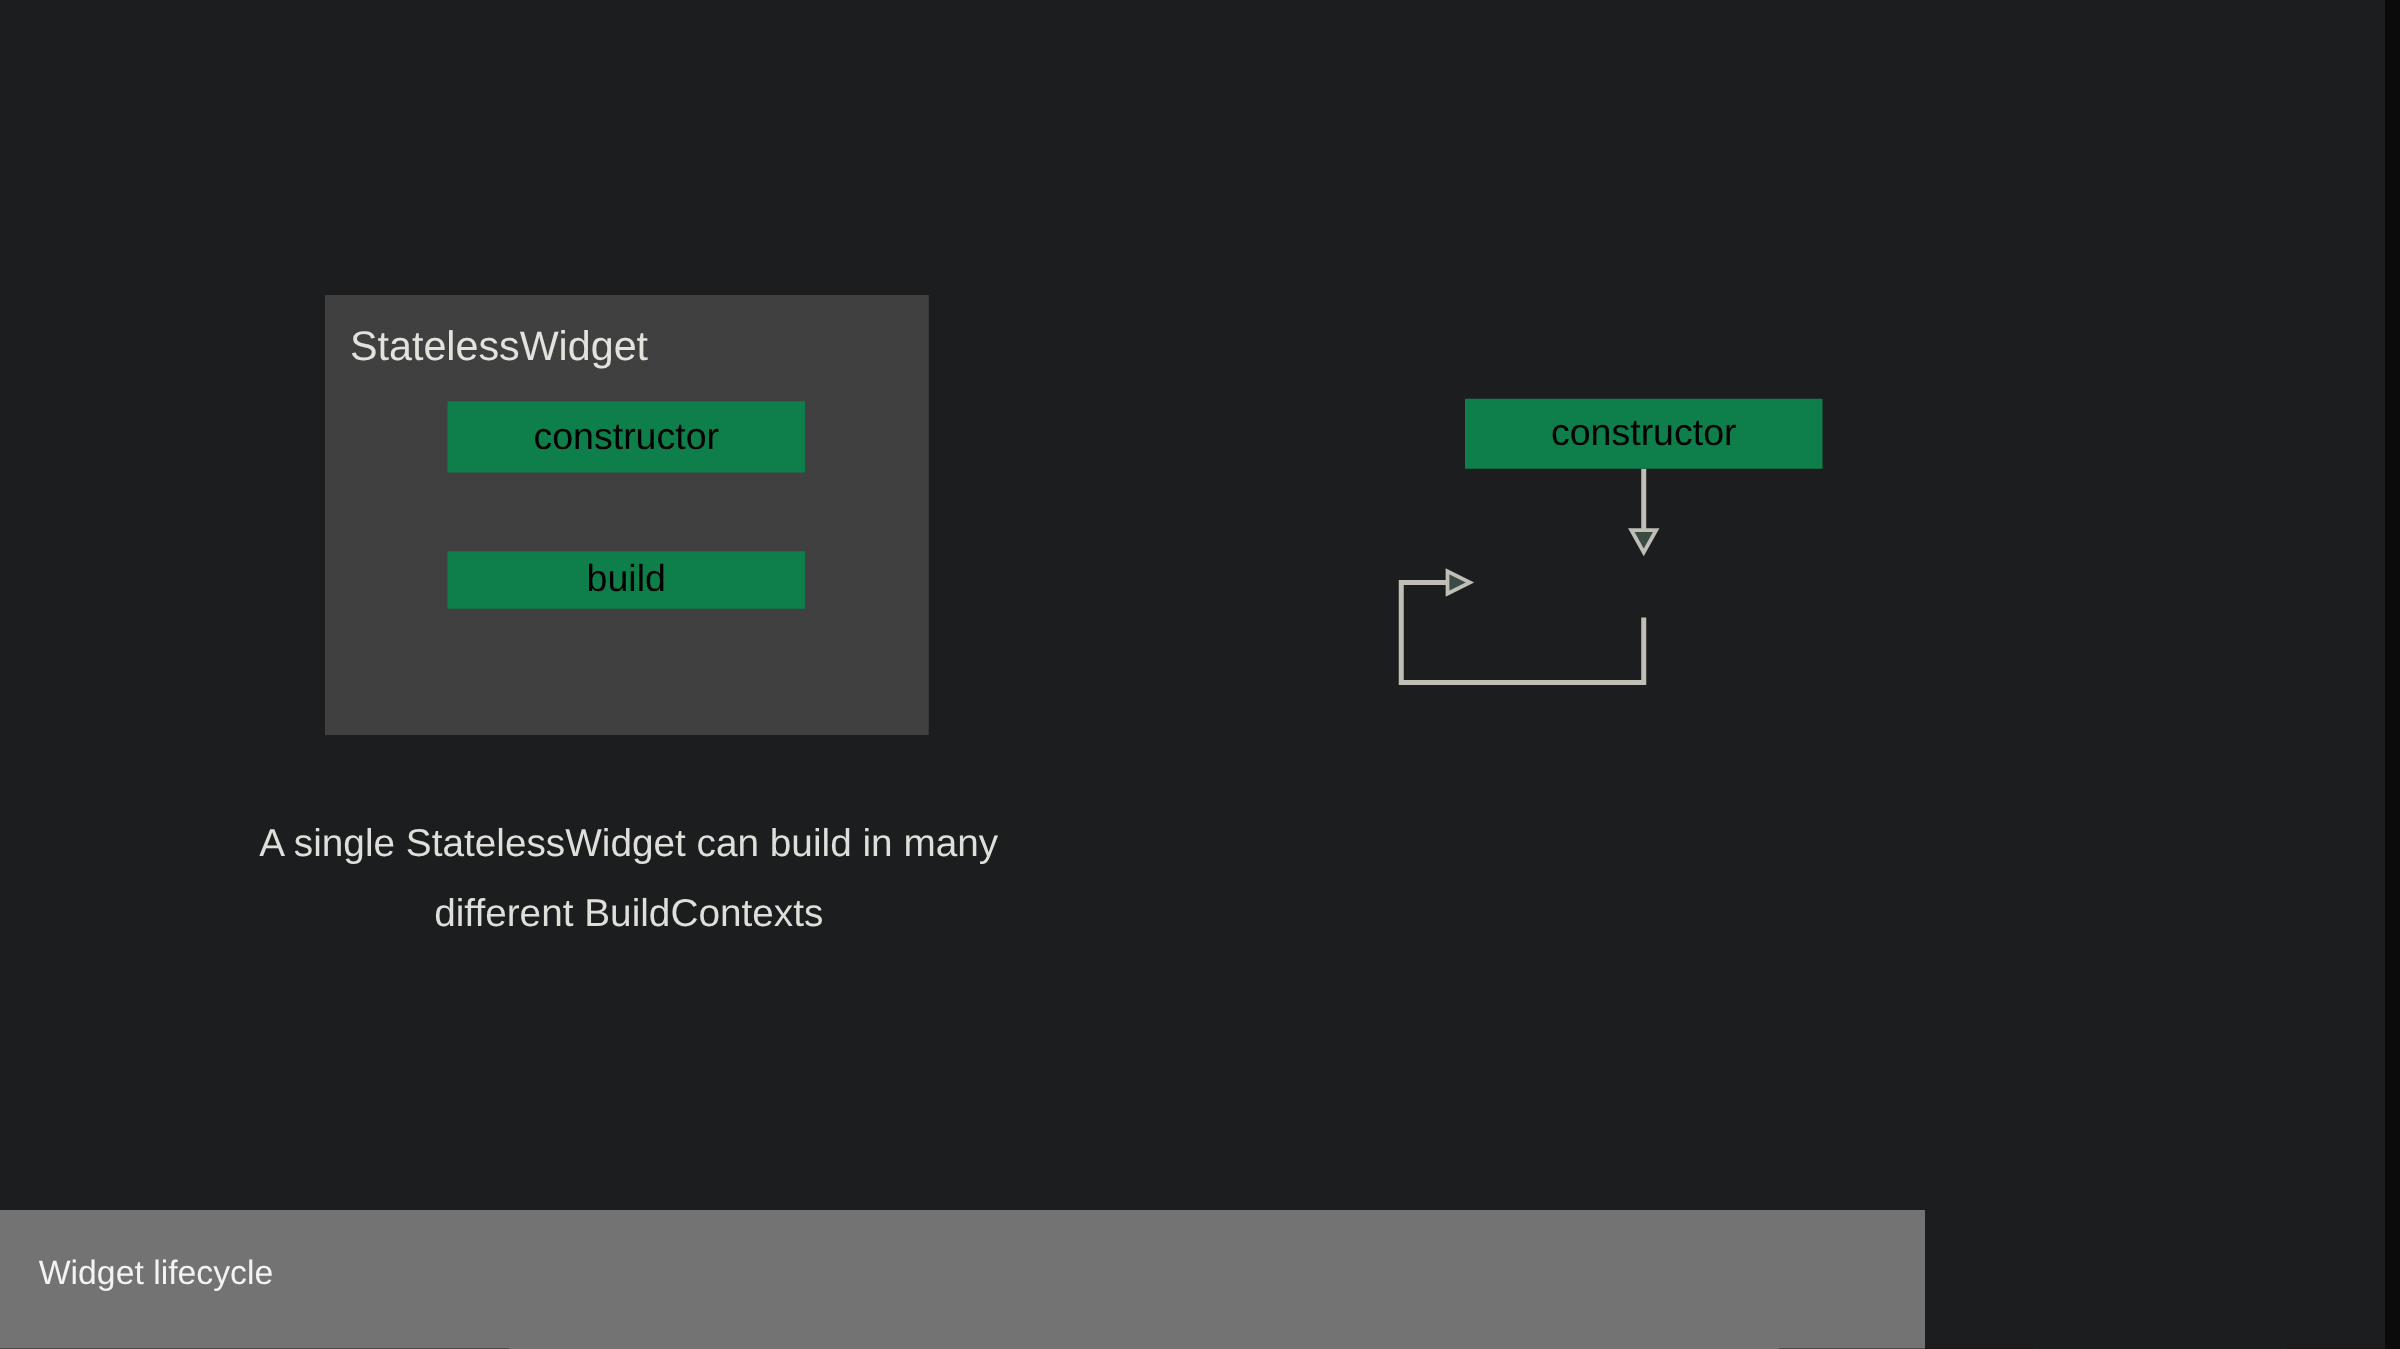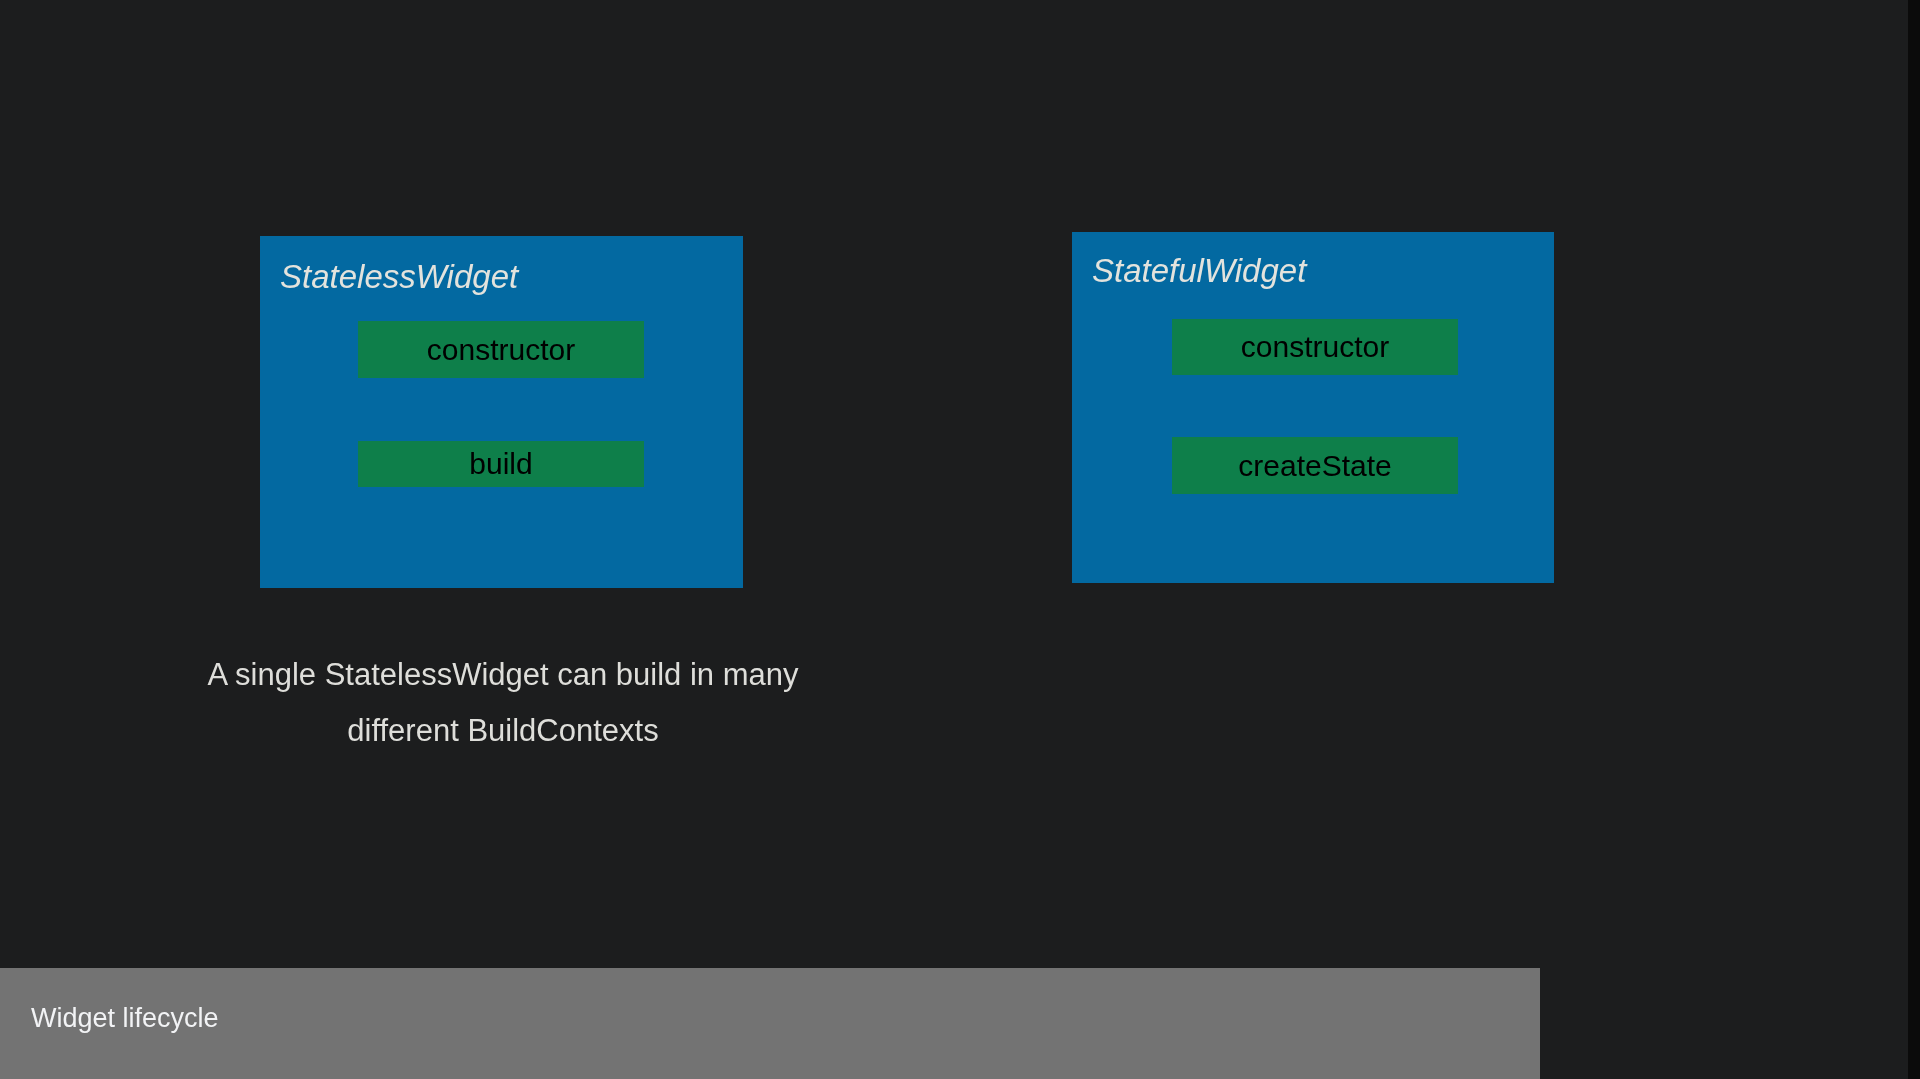--- a/index.html
+++ b/index.html
@@ -32,22 +32,21 @@
     top: 0;
     width: 12px;
     height: 1079px;
     background: #0b0b0b;
   }
 
   
 
   .panel {
     position: absolute;
-    background: #0369a1;
-    font-style: italic;
+    background: #404040;
   }
 
   .panel-left  { left: 260px;  top: 236px; width: 483px; height: 352px; }
   .panel-right { left: 1072px; top: 232px; width: 482px; height: 351px; }
 
   .panel-title {
     position: absolute;
     left: 20px;
     color: #e3e3dd;
     font-size: 33px;
@@ -141,27 +140,23 @@
   </svg>
 
   <div class="panel panel-left">
     <div class="panel-title">StatelessWidget</div>
   </div>
 
   <div class="node node-l-constructor">constructor</div>
 
   <div class="node node-l-build">build</div>
 
-  <div class="panel panel-right">
-    <div class="panel-title">StatefulWidget</div>
-  </div>
 
   <div class="node node-r-constructor">constructor</div>
 
-  <div class="node node-r-createstate">createState</div>
 
   <div class="caption caption-left">A single StatelessWidget can build in many different BuildContexts</div>
 
 
   <div class="footer">
     <div class="footer-title">Widget lifecycle</div>
   </div>
 
 </div>
 

